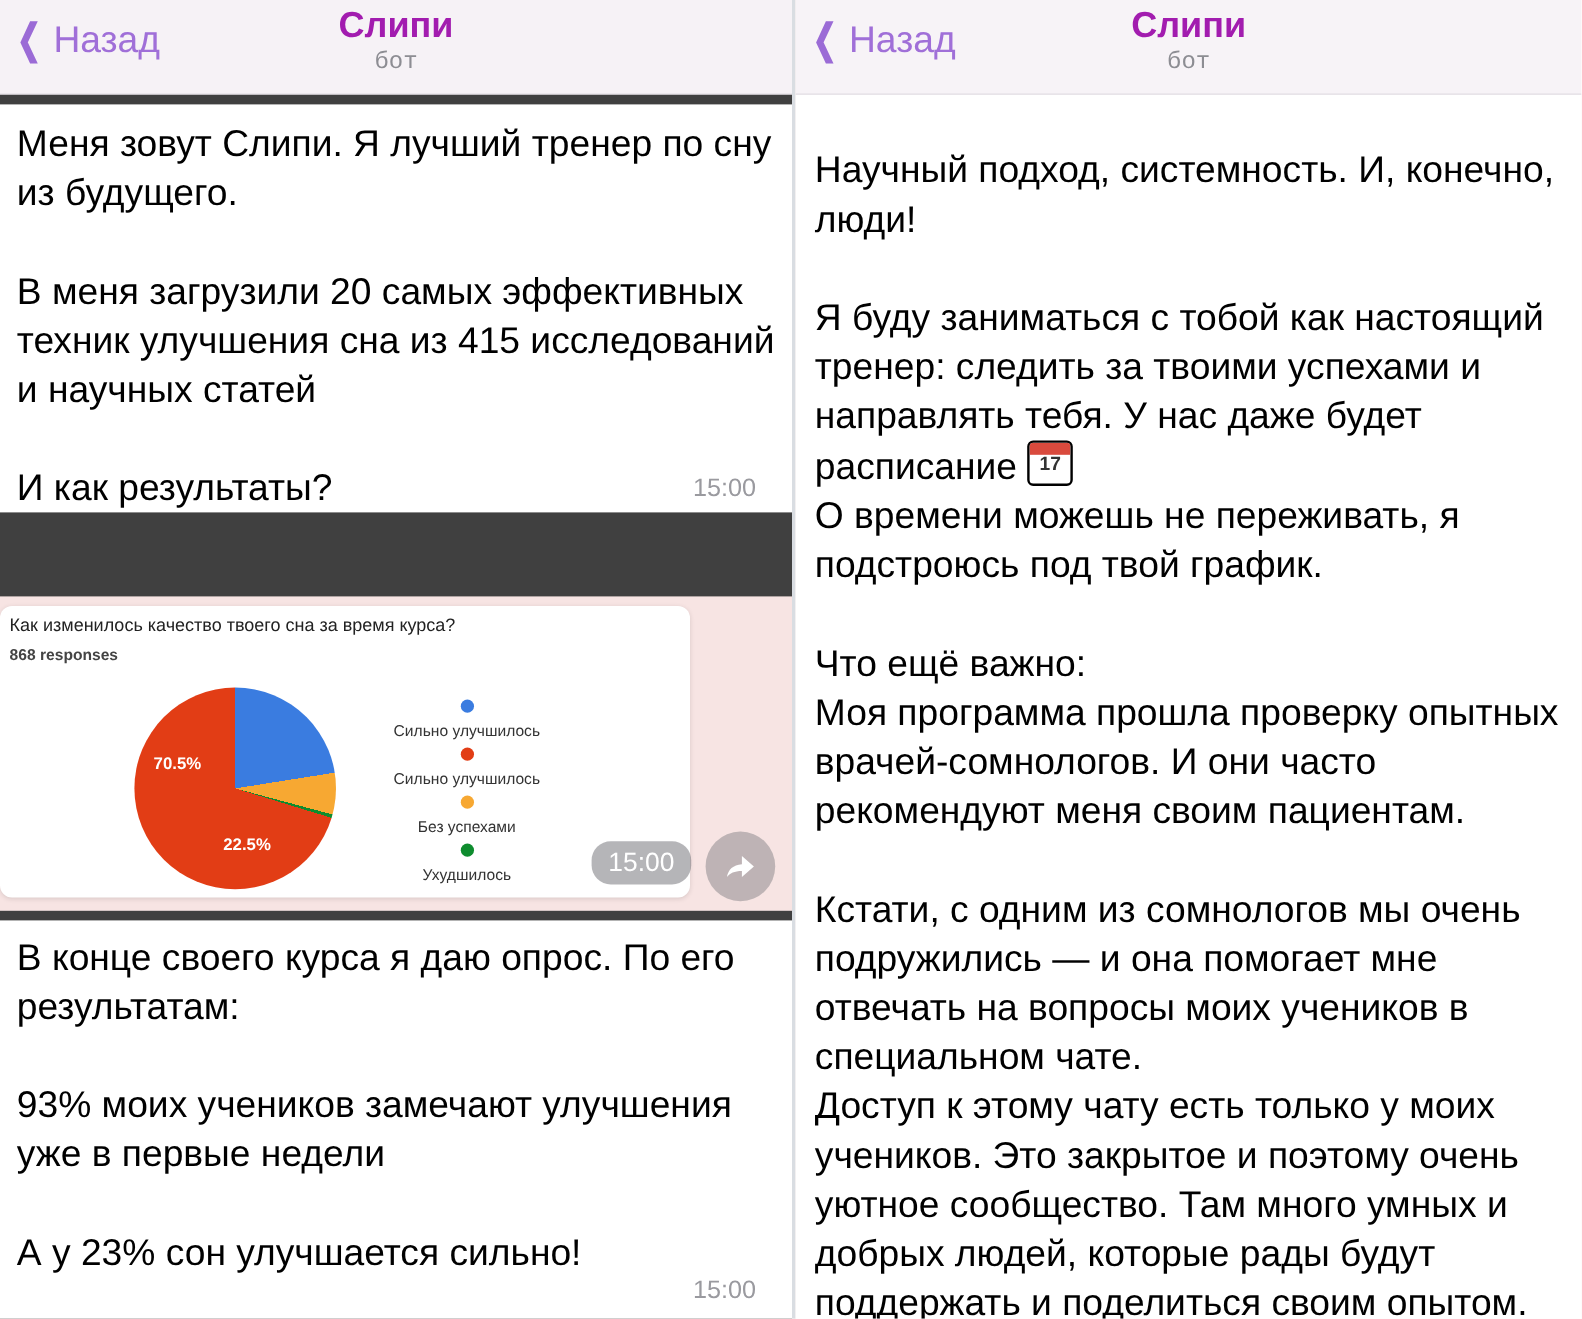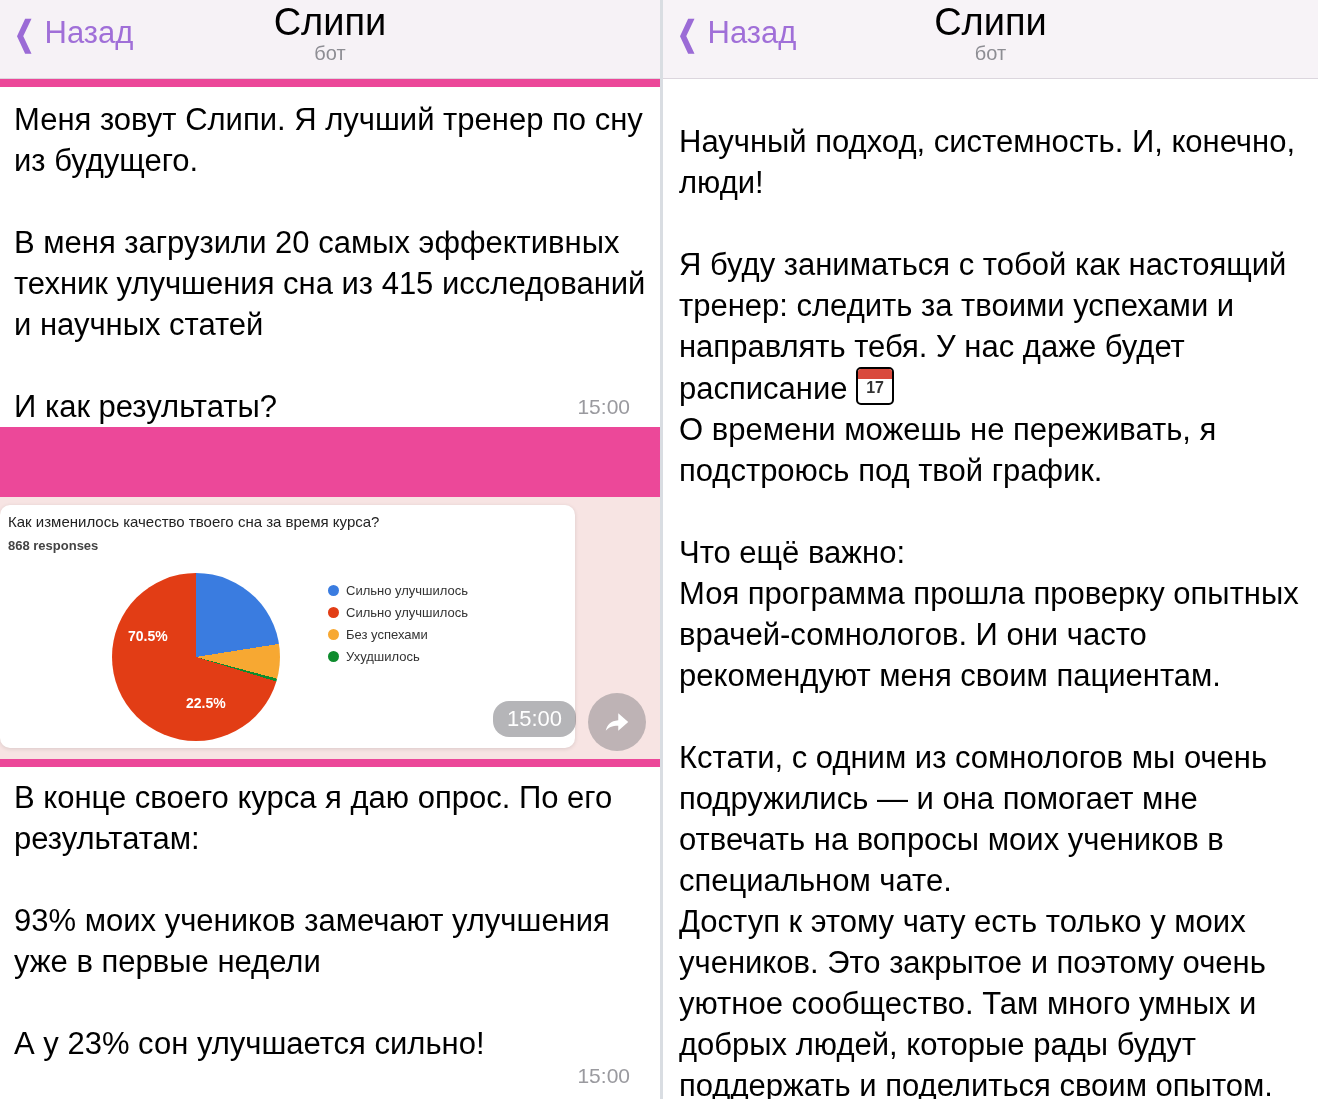--- a/index.html
+++ b/index.html
@@ -65,37 +65,38 @@
   }
   .title-block {
     position: absolute;
     left: 0;
     right: 0;
     top: 4px;
     text-align: center;
     pointer-events: none;
   }
   .title-name {
-    font-size: 38px;
-    font-weight: 400;
-    color: #000000;
+    font-size: 30px;
+    font-weight: 700;
+    color: #a21caf;
     line-height: 36px;
   }
   .title-sub {
     font-size: 20px;
     color: #8d8d93;
     line-height: 24px;
     margin-top: 1px;
+    font-family: Liberation Mono, monospace;
   }
 
   
   .chat {
     position: relative;
     height: 1021px;
-    background: #ec4899;
+    background: #404040;
     overflow: hidden;
   }
   .screen-right .chat { background: #ffffff; }
 
   .bubble {
     position: relative;
     background: #ffffff;
     color: #000;
     padding: 0 14px 0 14px;
   }
@@ -179,20 +180,21 @@
   .legend {
     position: absolute;
     left: 328px;
     top: 78px;
   }
   .legend-row {
     display: flex;
     align-items: center;
     gap: 7px;
     margin-bottom: 7px;
+    flex-direction: column;
   }
   .legend-dot {
     width: 11px; height: 11px;
     border-radius: 50%;
     flex: 0 0 auto;
   }
   .legend-text {
     font-size: 13px;
     color: #333;
   }

